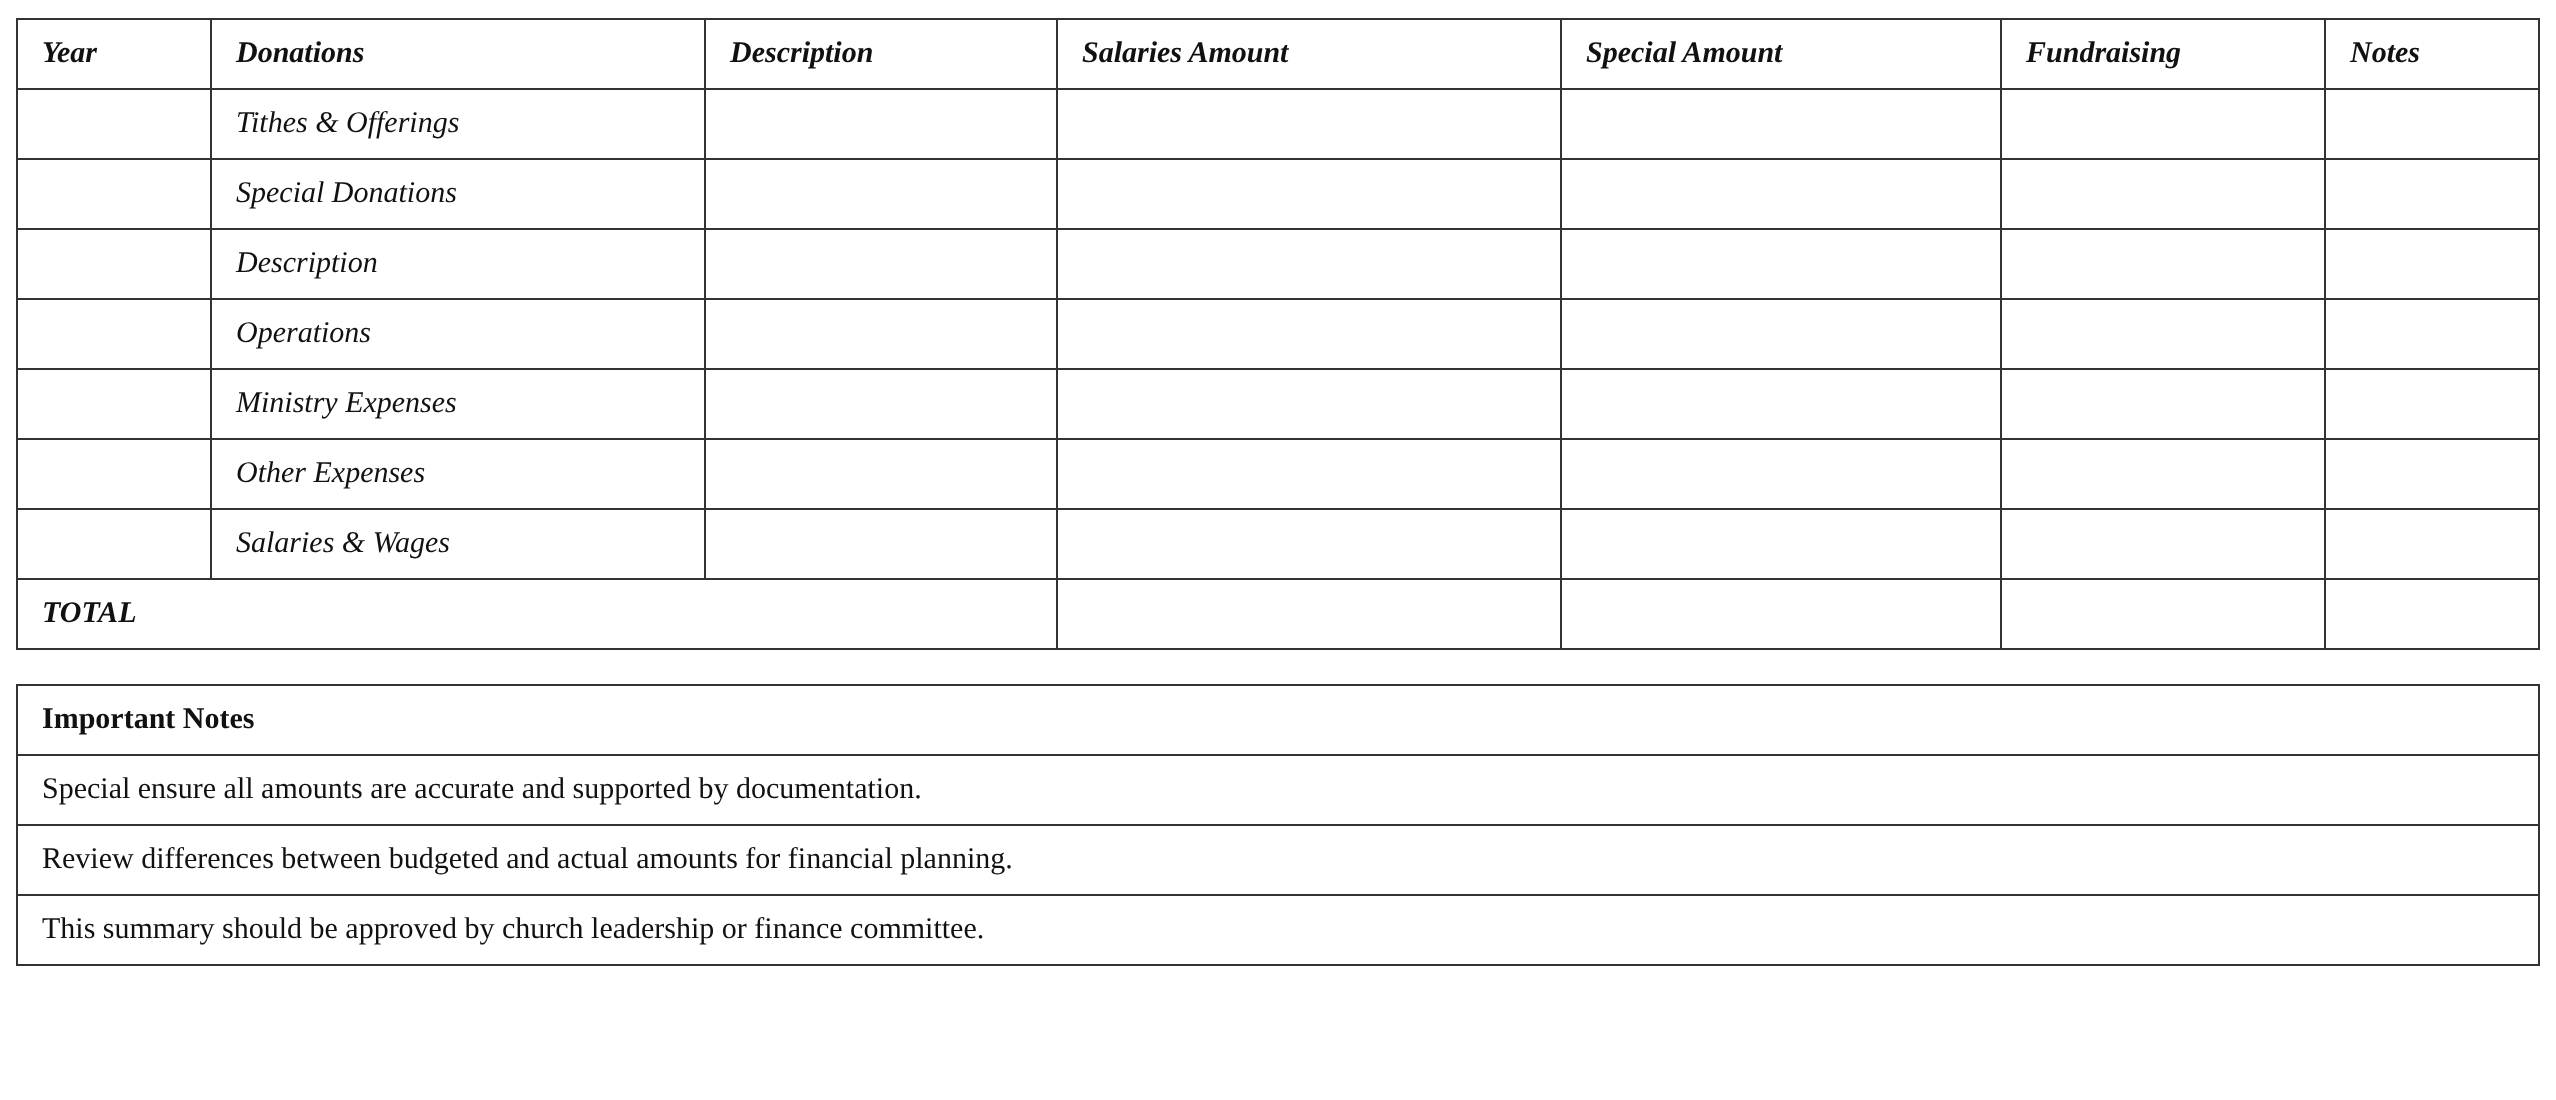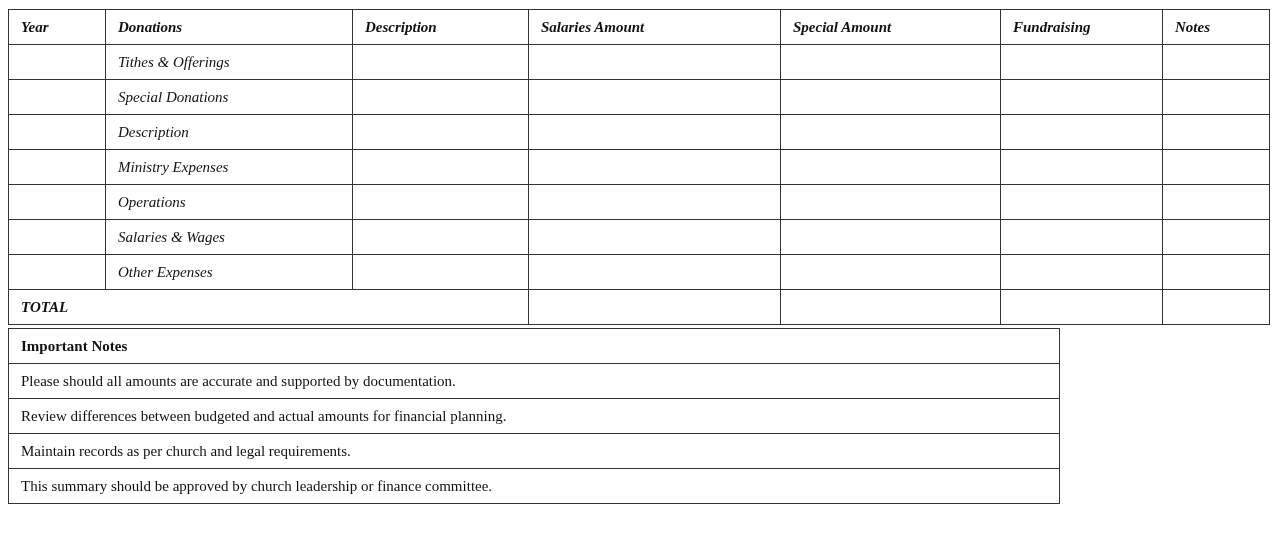--- a/index.html
+++ b/index.html
@@ -14,21 +14,21 @@
       height: 34px;
       padding: 0 0 0 12px;
       text-align: left;
       vertical-align: middle;
       font-weight: normal;
       white-space: nowrap;
       overflow: hidden;
     }
     th { font-weight: bold; }
     #budget-table { top: 9px; width: 1262px; font-style: italic; }
-    #notes-table { top: 328px; width: 1052px; border-radius: 28px; }
+    #notes-table { top: 342px; width: 1262px; border-radius: 28px; }
     .bold { font-weight: bold; }
   </style>
 </head>
 <body>
 
 <table id="budget-table">
   <colgroup>
     <col style="width:97px">
       <col style="width:247px">
       <col style="width:176px">
@@ -71,48 +71,48 @@
       <td></td>
       <td>Description</td>
       <td></td>
       <td></td>
       <td></td>
       <td></td>
       <td></td>
     </tr>
     <tr>
       <td></td>
+      <td>Operations</td>
+      <td></td>
+      <td></td>
+      <td></td>
+      <td></td>
+      <td></td>
+    </tr>
+    <tr>
+      <td></td>
       <td>Ministry Expenses</td>
       <td></td>
       <td></td>
       <td></td>
       <td></td>
       <td></td>
     </tr>
     <tr>
       <td></td>
-      <td>Operations</td>
+      <td>Other Expenses</td>
       <td></td>
       <td></td>
       <td></td>
       <td></td>
       <td></td>
     </tr>
     <tr>
       <td></td>
       <td>Salaries &amp; Wages</td>
-      <td></td>
-      <td></td>
-      <td></td>
-      <td></td>
-      <td></td>
-    </tr>
-    <tr>
-      <td></td>
-      <td>Other Expenses</td>
       <td></td>
       <td></td>
       <td></td>
       <td></td>
       <td></td>
     </tr>
     <tr>
       <td colspan="3" class="bold">TOTAL</td>
       <td></td>
       <td></td>
@@ -121,25 +121,22 @@
     </tr>
   </tbody>
 </table>
 
 <table id="notes-table">
   <tbody>
     <tr>
       <td class="bold">Important Notes</td>
     </tr>
     <tr>
-      <td>Please should all amounts are accurate and supported by documentation.</td>
+      <td>Special ensure all amounts are accurate and supported by documentation.</td>
     </tr>
     <tr>
       <td>Review differences between budgeted and actual amounts for financial planning.</td>
-    </tr>
-    <tr>
-      <td>Maintain records as per church and legal requirements.</td>
     </tr>
     <tr>
       <td>This summary should be approved by church leadership or finance committee.</td>
     </tr>
   </tbody>
 </table>
 
 </body></html>

